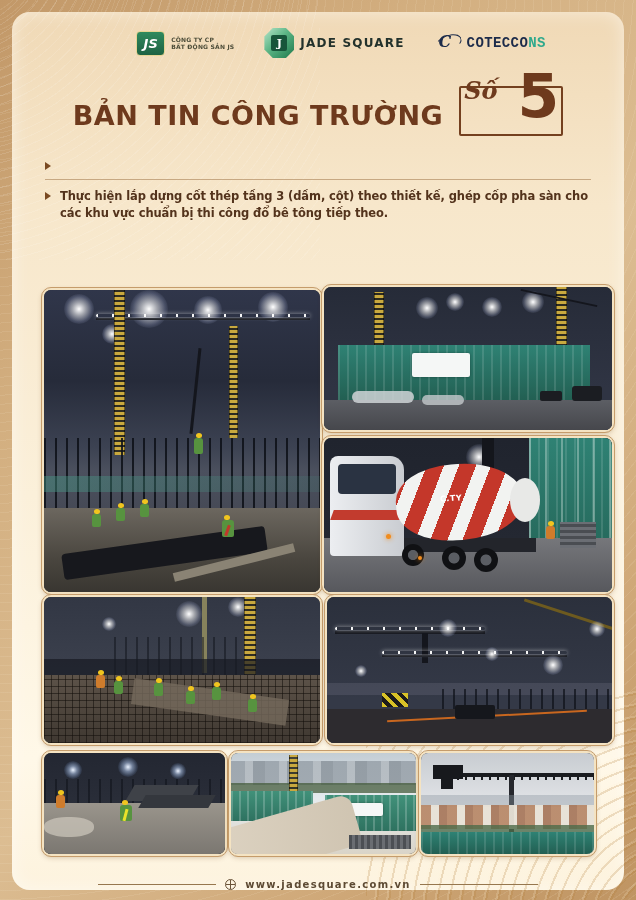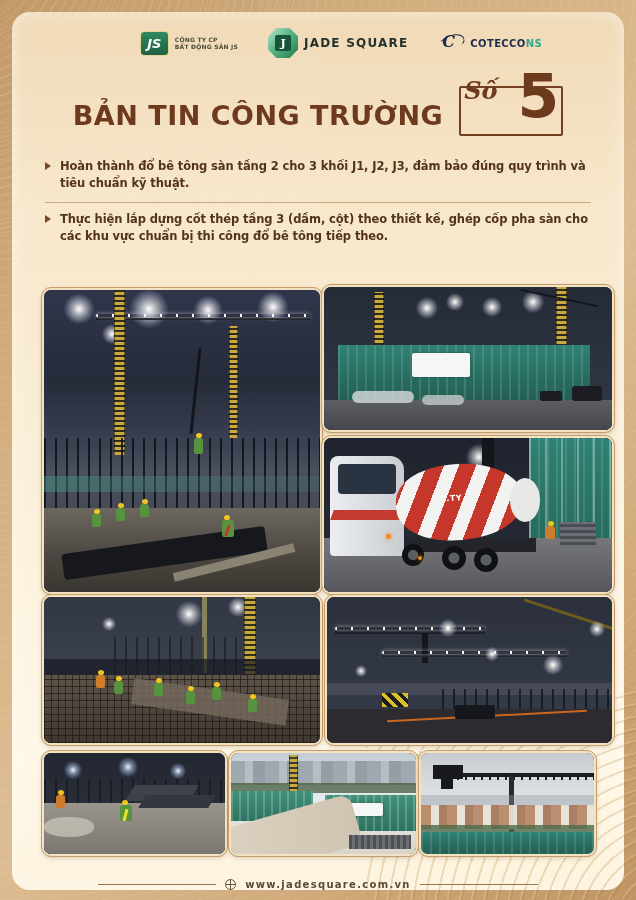--- a/index.html
+++ b/index.html
@@ -28,21 +28,21 @@
   .jade-mark{width:30px;height:30px;clip-path:polygon(28% 0,72% 0,100% 28%,100% 72%,72% 100%,28% 100%,0 72%,0 28%);
     background:linear-gradient(135deg,#b8e6cb 0%,#5cb585 45%,#1f7a4d 100%);display:flex;align-items:center;justify-content:center;}
   .jade-core{width:16px;height:16px;background:#17553a;border-radius:2px;display:flex;align-items:center;justify-content:center;
     color:#fff;font-family:"DejaVu Serif",serif;font-size:11px;font-weight:bold;}
   .jade-word{font-size:12px;font-weight:bold;color:#23322c;letter-spacing:1.2px;}
   .ct-mark{position:relative;width:26px;height:20px;}
   .ct-c{position:absolute;left:4px;top:1px;font-family:"DejaVu Serif",serif;font-style:italic;font-weight:bold;
     font-size:16px;color:#1c2b4a;line-height:1;}
   .ct-orbit{position:absolute;left:1px;top:2px;width:24px;height:13px;border:1.6px solid #1c2b4a;border-radius:50%;
     border-bottom-color:transparent;border-left-color:transparent;transform:rotate(-18deg);}
-  .ct-word{font-size:10px;font-weight:bold;letter-spacing:.4px;color:#1c2b4a;}
+  .ct-word{font-size:14px;font-weight:bold;letter-spacing:.4px;color:#1c2b4a;font-family:Liberation Mono, monospace;}
   .ct-word .suffix{color:#2fa98c;}
 
   
   .title-row{position:absolute;top:80px;left:0;right:0;display:flex;justify-content:center;align-items:center;gap:16px;}
   .title{font-size:27px;font-weight:bold;color:#6e3a1d;letter-spacing:.5px;margin-top:14px;}
   .issue-box{position:relative;width:100px;height:46px;border:2px solid #74401f;border-radius:2px;margin-top:6px;}
   .issue-so{position:absolute;left:3px;top:-9px;font-family:"DejaVu Serif",serif;font-style:italic;font-weight:bold;
     font-size:24px;color:#6e3a1d;line-height:1;}
   .issue-num{position:absolute;right:2px;top:-22px;font-size:60px;font-weight:bold;color:#6e3a1d;line-height:1;}
 
@@ -128,21 +128,20 @@
     <div class="title">BẢN TIN CÔNG TRƯỜNG</div>
     <div class="issue-box">
       <div class="issue-so">Số</div>
       <div class="issue-num">5</div>
     </div>
   </div>
 
   <div class="updates">
     <div class="update-item">
       <div class="tri"></div>
-      <div class="update-text">Hoàn thành đổ bê tông sàn tầng 2 cho 3 khối J1, J2, J3, đảm bảo đúng quy trình và tiêu chuẩn kỹ thuật.</div>
     </div>
     <div class="update-item">
       <div class="tri"></div>
       <div class="update-text">Thực hiện lắp dựng cốt thép tầng 3 (dầm, cột) theo thiết kế, ghép cốp pha sàn cho các khu vực chuẩn bị thi công đổ bê tông tiếp theo.</div>
     </div>
   </div>
 
   <div class="ph" style="left:42px;top:288px;width:276px;height:302px;">
     <div class="abs" style="inset:0;background:linear-gradient(180deg,#30364a 0%,#262b3a 30%,#3c4252 52%,#4b505e 60%,#3a3c44 100%);"></div>
     <div class="glow" style="left:20px;top:4px;width:30px;height:30px;"></div>

